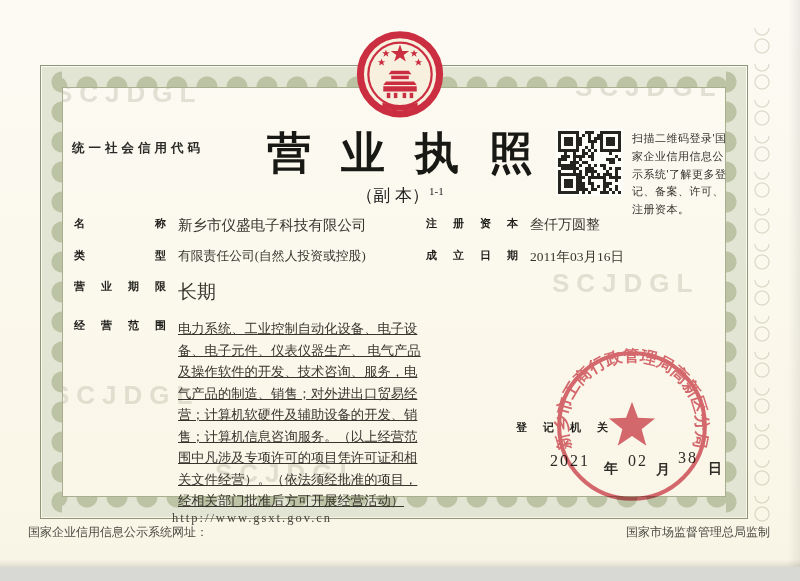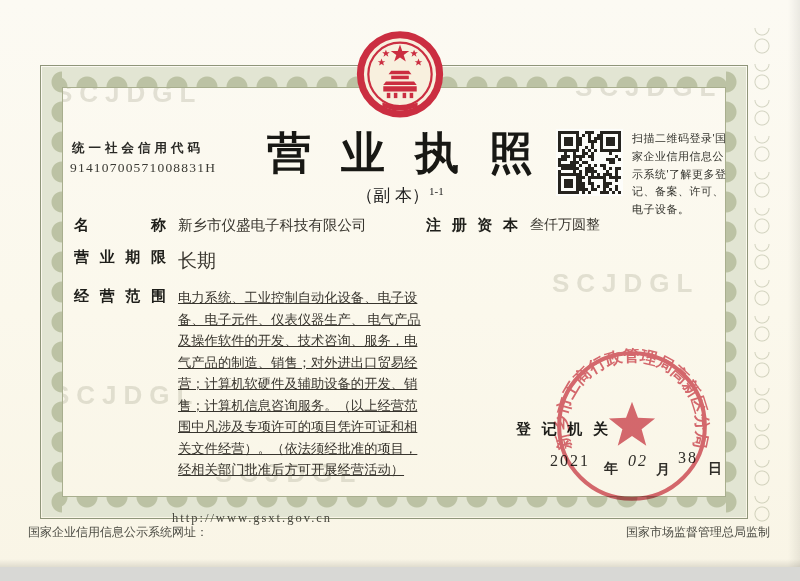--- a/index.html
+++ b/index.html
@@ -58,40 +58,40 @@
   .qr{position:absolute;left:556px;top:129px;display:grid;
       grid-template-rows:repeat(21,3px);grid-template-columns:repeat(21,3px);
       padding:2px;background:#fdfdfa;}
   .qr i{background:#26241f;display:block;}
   .qr-note{position:absolute;left:632px;top:130px;width:98px;font-size:11px;
       line-height:1.62;color:#33332d;letter-spacing:0.5px;}
 
   
   .fields{position:absolute;left:74px;top:216px;width:676px;}
   .frow{display:grid;grid-template-columns:352px 1fr;margin-bottom:13px;align-items:start;}
-  .jlabel{display:inline-block;width:92px;font-size:15px;font-weight:bold;color:#1e1e1a;
+  .jlabel{display:inline-block;width:92px;font-size:11px;font-weight:bold;color:#1e1e1a;
       text-align:justify;text-align-last:justify;vertical-align:top;}
   .fval{display:inline-block;margin-left:12px;vertical-align:top;
       font-family:"Liberation Serif",serif;color:#38352e;}
   .v-name{font-size:14.5px;}
   .v-type{font-size:12.8px;}
   .v-rep{font-size:14px;}
   .v-cap{font-size:14px;}
   .v-date{font-size:13.5px;}
   .v-term{font-size:19px;}
   .v-scope{font-size:13.3px;width:246px;line-height:1.62;text-decoration:underline;}
   .v-addr{font-size:13.5px;width:206px;line-height:1.55;}
 
   .reg-label{position:absolute;left:516px;top:420px;}
   .issue-date{position:absolute;left:550px;top:452px;white-space:nowrap;color:#2e2c27;}
   .issue-date .num{font-family:"Liberation Serif",serif;font-size:16px;letter-spacing:2px;
       position:relative;}
   .issue-date .unit{font-size:14px;font-weight:bold;position:relative;}
   .u-y{top:7px;margin-left:14px;}
-  .n-m{top:0px;margin-left:10px;font-style:italic;}
+  .n-m{top:0px;margin-left:10px;}
   .u-m{top:8px;margin-left:8px;}
   .n-d{top:-3px;margin-left:8px;}
   .u-d{top:7px;margin-left:10px;}
 
   
   .stamp{position:absolute;left:546px;top:340px;width:172px;height:172px;
       opacity:.82;mix-blend-mode:multiply;}
 
   
   .foot{position:absolute;color:#4c4c44;}
@@ -137,21 +137,20 @@
       <rect x="31" y="65.5" width="38" height="6" fill="#cb2e41"></rect>
       <rect x="35" y="73" width="4" height="6" fill="#cb2e41"></rect>
       <rect x="43" y="73" width="4" height="6" fill="#cb2e41"></rect>
       <rect x="53" y="73" width="4" height="6" fill="#cb2e41"></rect>
       <rect x="61" y="73" width="4" height="6" fill="#cb2e41"></rect>
       <path fill="#cb2e41" d="M30,84 Q50,92 70,84 L70,89 Q50,97 30,89 Z"></path>
     </svg>
   </div>
 
   <div class="credit-label">统一社会信用代码</div>
-  <div class="credit-code">91410700571008831H</div>
   <div class="title">营业执照</div>
   <div class="subtitle">
     <span>（副  本）</span><span class="sup">1-1</span>
   </div>
 
   <div class="qr">
       <i style="grid-area:1/1"></i>
       <i style="grid-area:1/2"></i>
       <i style="grid-area:1/3"></i>
       <i style="grid-area:1/4"></i>
@@ -385,29 +384,37 @@
       <i style="grid-area:21/6"></i>
       <i style="grid-area:21/7"></i>
       <i style="grid-area:21/9"></i>
       <i style="grid-area:21/11"></i>
       <i style="grid-area:21/15"></i>
       <i style="grid-area:21/16"></i>
       <i style="grid-area:21/17"></i>
       <i style="grid-area:21/19"></i>
       <i style="grid-area:21/21"></i>
     </div>
-  <div class="qr-note">扫描二维码登录'国家企业信用信息公示系统'了解更多登记、备案、许可、电子设备。</div>
+  <div class="qr-note">扫描二维码登录'国家企业信用信息公示系统'了解更多登记、备案、许可、注册资本。</div>
 
   <div class="fields">
     <div class="frow">
       <div>
         <span class="jlabel">名称</span><span class="fval v-name">新乡市仪盛电子科技有限公司</span>
       </div>
       <div>
         <span class="jlabel">注册资本</span><span class="fval v-cap">叁仟万圆整</span>
+      </div>
+    </div>
+    <div class="frow">
+      <div>
+        <span class="jlabel">类型</span><span class="fval v-type">有限责任公司(自然人投资或控股)</span>
+      </div>
+      <div>
+        <span class="jlabel">成立日期</span><span class="fval v-date">2011年03月16日</span>
       </div>
     </div>
     <div class="frow">
       <div>
         <span class="jlabel">营业期限</span><span class="fval v-term">长期</span>
       </div>
     </div>
     <div class="frow">
       <div>
         <span class="jlabel">经营范围</span><span class="fval v-scope">电力系统、工业控制自动化设备、电子设备、电子元件、仪表仪器生产、 电气产品及操作软件的开发、技术咨询、服务，电气产品的制造、销售；对外进出口贸易经营；计算机软硬件及辅助设备的开发、销售；计算机信息咨询服务。（以上经营范围中凡涉及专项许可的项目凭许可证和相关文件经营）。（依法须经批准的项目，经相关部门批准后方可开展经营活动）</span>

